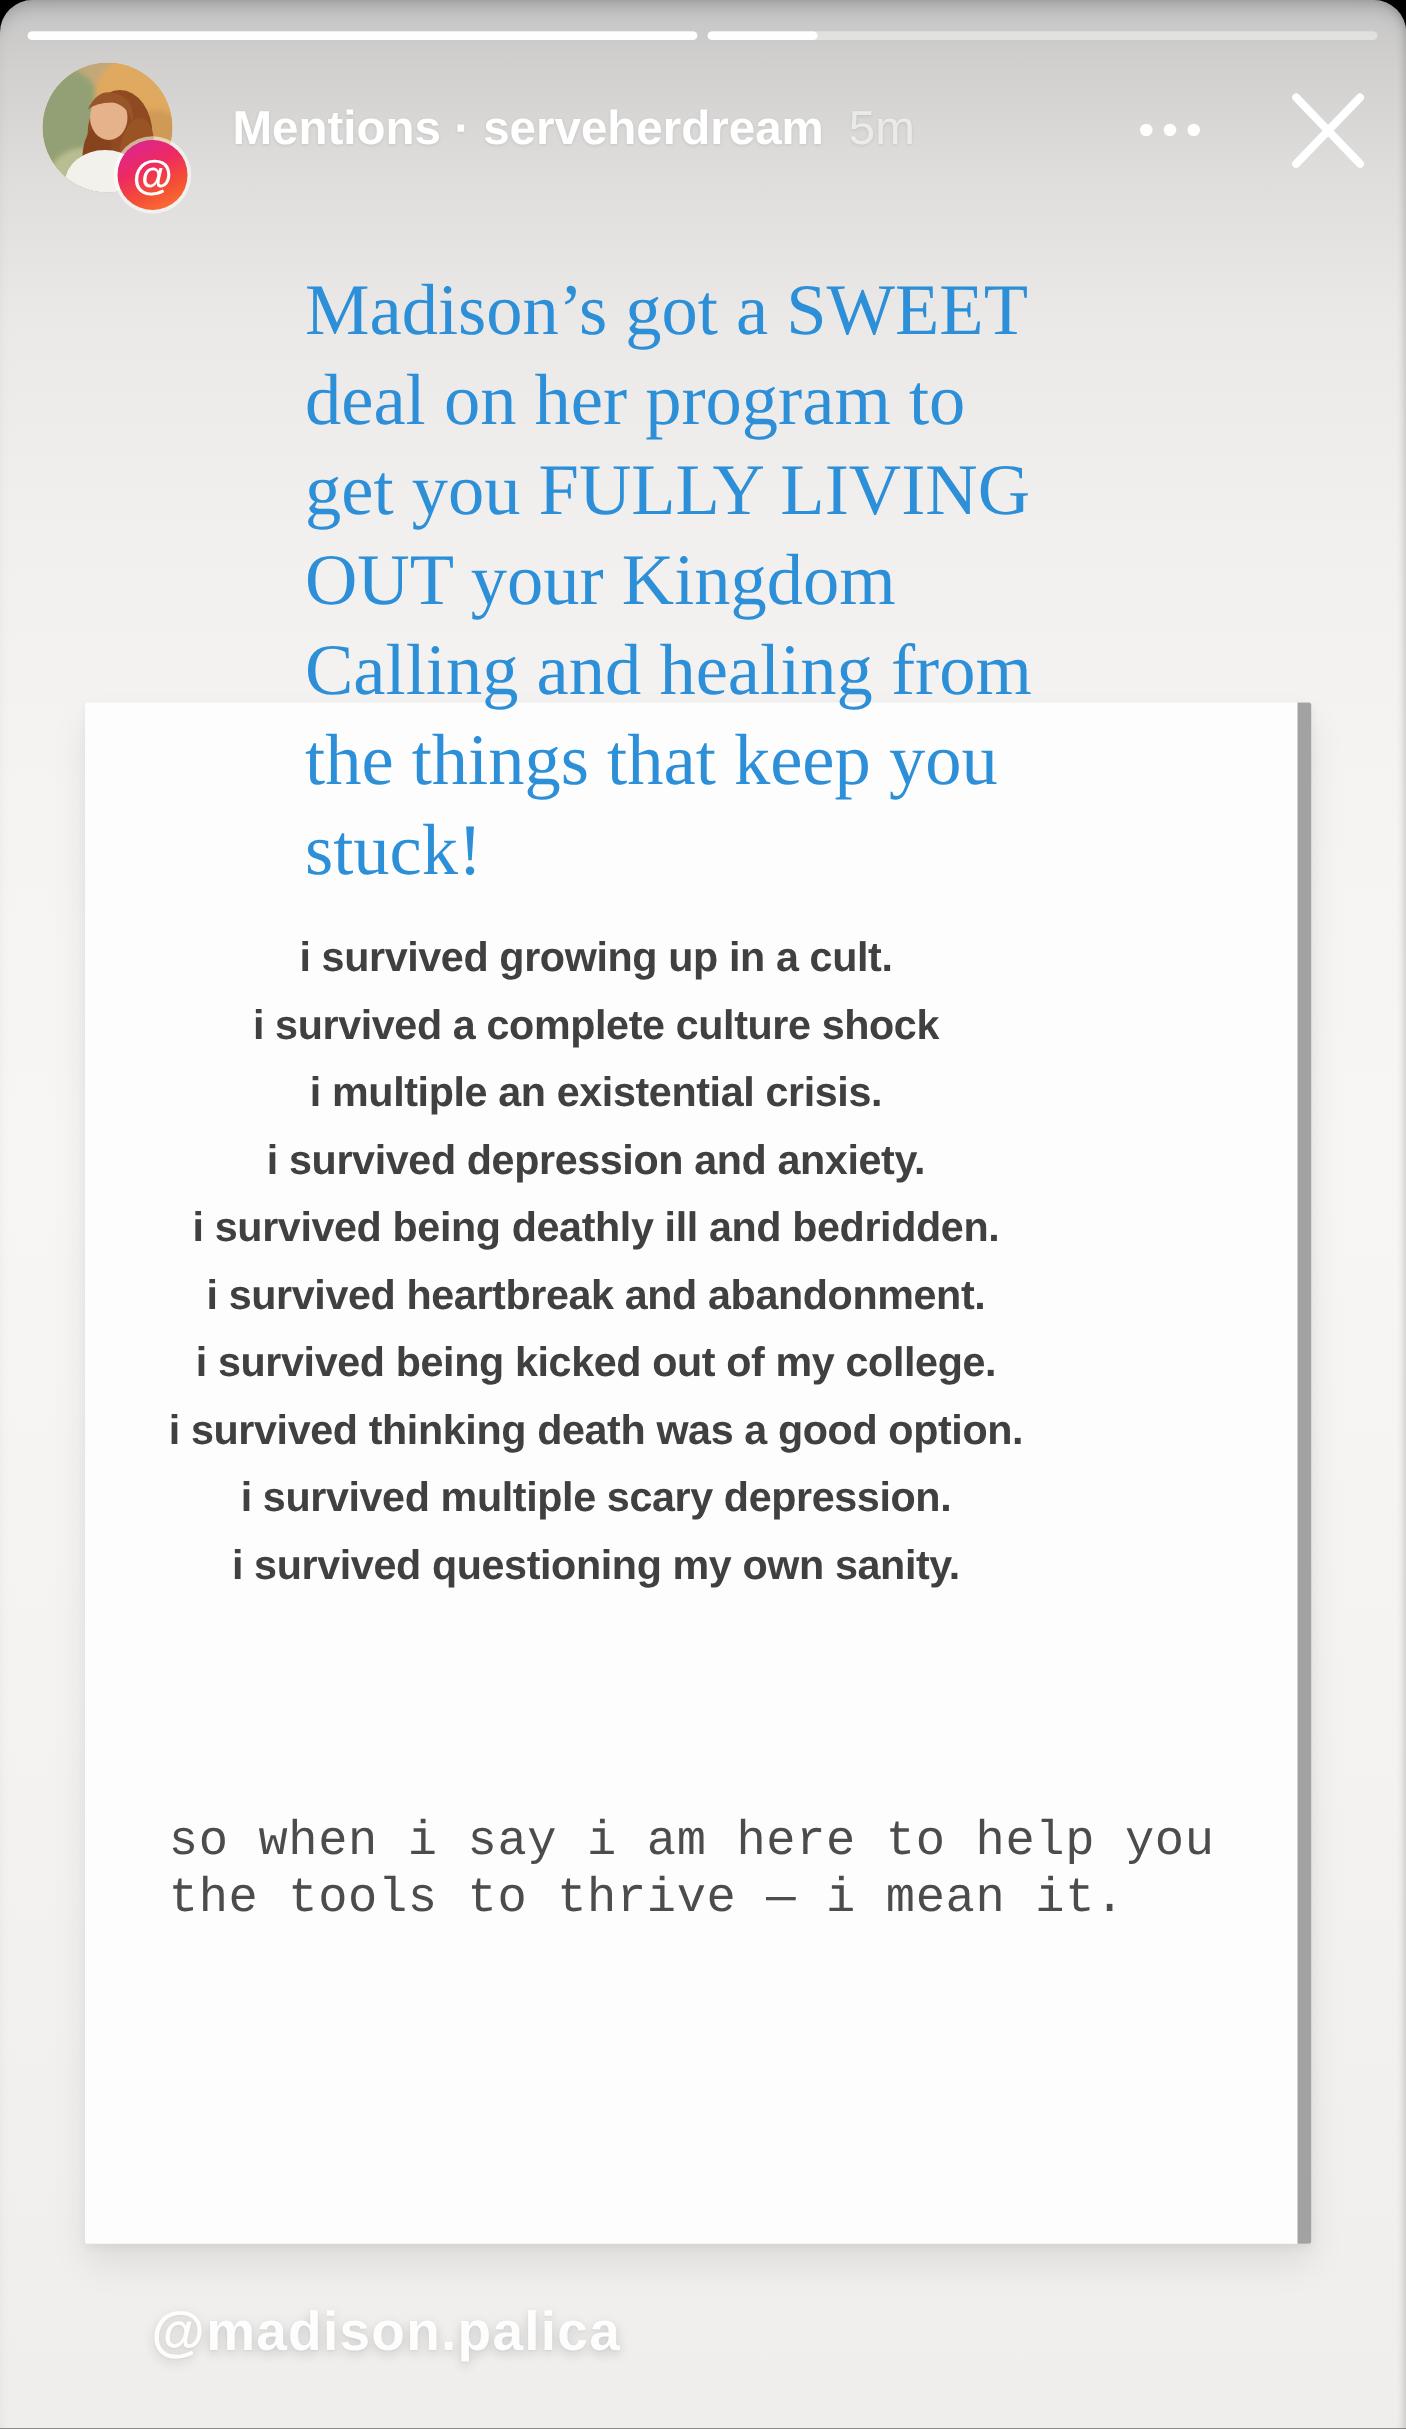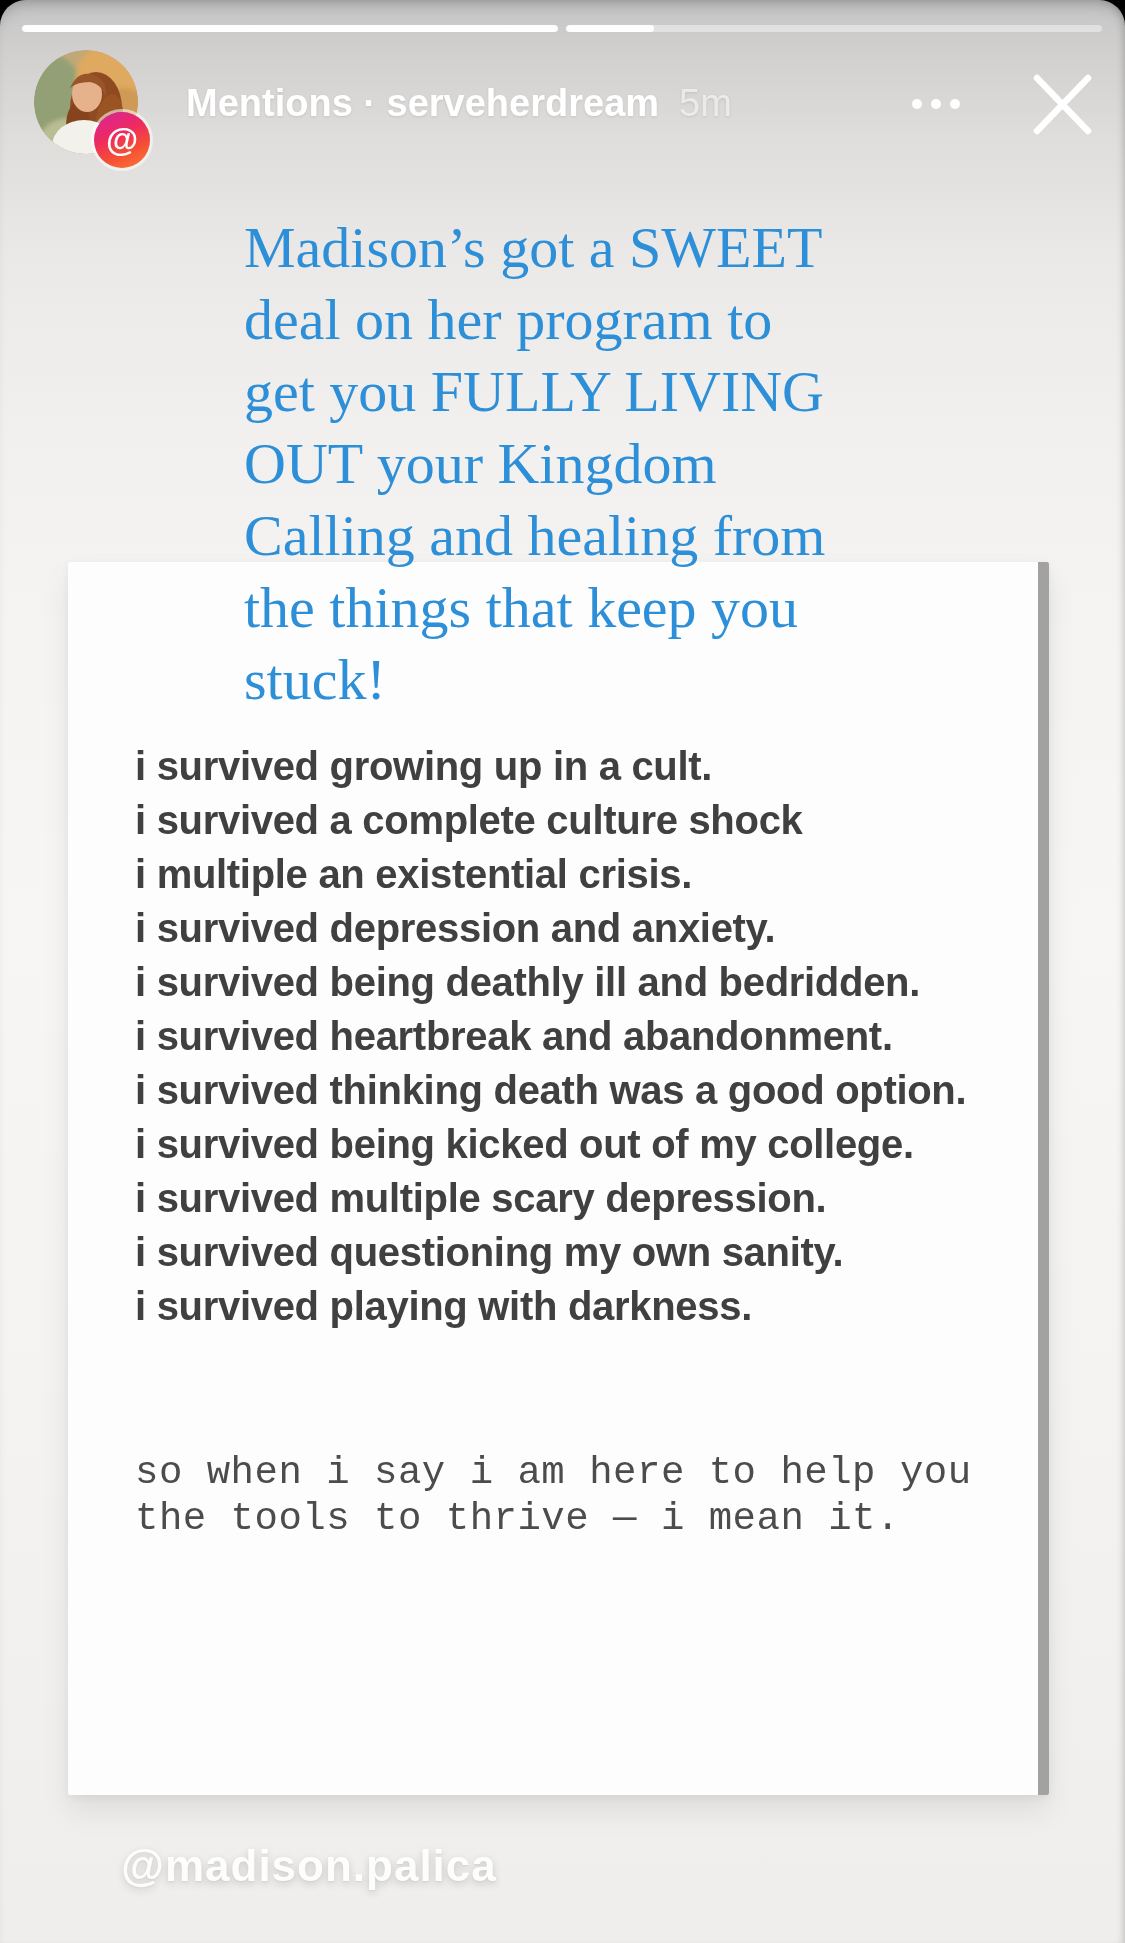--- a/index.html
+++ b/index.html
@@ -30,22 +30,22 @@
   .close-btn{position:absolute;left:1024px;top:66px;width:76px;height:76px;cursor:pointer;}
   
   .caption{position:absolute;left:244px;top:212px;z-index:5;
     font-family:"Liberation Serif",serif;font-size:58px;line-height:72px;
     color:#2d8fd8;white-space:nowrap;}
   
   .card{position:absolute;left:68px;top:562px;width:981px;height:1233px;background:#fdfdfd;
     z-index:2;border-radius:2px;
     box-shadow:0 3px 8px rgba(0,0,0,.05), 0 16px 30px rgba(0,0,0,.08);}
   .edge-strip{position:absolute;right:0;top:0;width:11px;height:100%;background:#a2a2a2;border-radius:0 2px 2px 0;}
-  .survival-list{position:absolute;left:67px;top:177px;font-size:40px;line-height:54px;
-    font-weight:700;color:#404040;letter-spacing:-0.3px;white-space:nowrap;}
+  .survival-list{position:absolute;left:67px;top:177px;font-size:33px;line-height:54px;
+    font-weight:700;color:#404040;letter-spacing:-0.3px;white-space:nowrap;text-align:center;}
   .mono-par{position:absolute;left:67px;top:888px;font-family:"Liberation Mono",monospace;
     font-size:39px;line-height:46px;color:#4c4c4c;letter-spacing:.5px;white-space:nowrap;}
   
   .mention{position:absolute;left:90px;top:1838px;font-size:44px;line-height:56px;font-weight:700;
     letter-spacing:1px;color:rgba(255,255,255,.95);cursor:pointer;
     text-shadow:0 3px 9px rgba(0,0,0,.16),0 1px 2px rgba(0,0,0,.06);margin-left:31px;}
 </style>
 </head>
 <body>
 
@@ -107,25 +107,24 @@
   <div class="card">
     <div class="edge-strip"></div>
 
     <div class="survival-list">
       <div>i survived growing up in a cult.</div>
       <div>i survived a complete culture shock</div>
       <div>i multiple an existential crisis.</div>
       <div>i survived depression and anxiety.</div>
       <div>i survived being deathly ill and bedridden.</div>
       <div>i survived heartbreak and abandonment.</div>
+      <div>i survived being kicked out of my college.</div>
       <div>i survived thinking death was a good option.</div>
-      <div>i survived being kicked out of my college.</div>
       <div>i survived multiple scary depression.</div>
       <div>i survived questioning my own sanity.</div>
-      <div>i survived playing with darkness.</div>
     </div>
 
     <div class="mono-par">
       <div>so when i say i am here to help you</div>
       <div>the tools to thrive — i mean it.</div>
     </div>
   </div>
 
   <div class="caption">
     <div>Madison’s got a SWEET</div>

